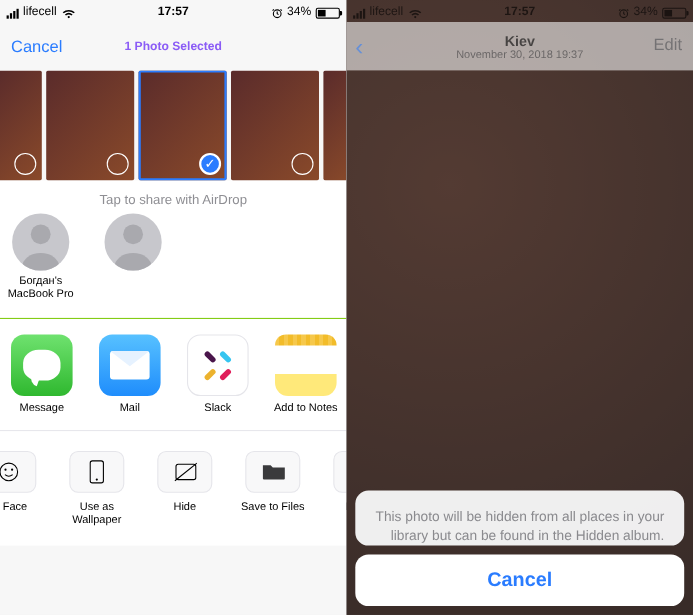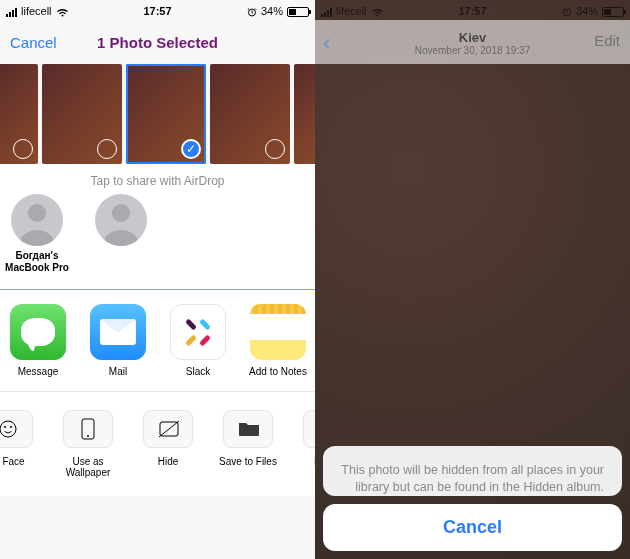--- a/index.html
+++ b/index.html
@@ -14,32 +14,32 @@
   .signal { display:inline-flex; align-items:flex-end; gap:1px; }
   .signal i { width:2px; background:#000; display:inline-block;}
   .signal i:nth-child(1){height:3px}.signal i:nth-child(2){height:5px}.signal i:nth-child(3){height:7px}.signal i:nth-child(4){height:9px}
   .battery { width:22px; height:10px; border:1px solid #000; border-radius:2px; position:relative;}
   .battery::after{content:"";position:absolute;right:-3px;top:2px;width:2px;height:4px;background:#000;border-radius:0 1px 1px 0;}
   .battery .lvl{position:absolute;left:1px;top:1px;bottom:1px;width:34%;background:#000;}
 
   
   .nav { height:44px; display:flex; align-items:center; justify-content:center; position:relative; background:#f7f7f7;}
   .nav .cancel { position:absolute; left:10px; color:#2a7cff; font-size:15px;}
-  .nav .title { font-size:15px; font-weight:600; color:#701a75;}
+  .nav .title { font-size:11px; font-weight:600; color:#8b5cf6;}
   .thumbs { display:flex; gap:4px; padding:0 0 0 0; background:#f7f7f7; overflow:hidden;}
   .thumb { width:80px; height:100px; flex:0 0 auto; position:relative; background: linear-gradient(135deg,#5a2b2b,#8a4a2a); border-radius:2px;}
   .thumb.first{width:40px;margin-left:-2px}
   .thumb.last{width:28px}
   .thumb .ring{position:absolute;right:5px;bottom:5px;width:20px;height:20px;border:1.5px solid #fff;border-radius:50%;}
   .thumb .check{position:absolute;right:5px;bottom:5px;width:20px;height:20px;background:#2a7cff;border-radius:50%;display:flex;align-items:center;justify-content:center;color:#fff;font-size:12px;border:2px solid #fff;}
   .thumb.selected{outline:2px solid #2a7cff; outline-offset:-2px;}
 
   .airdrop-zone{background:#fff; padding:10px 0 16px 0;}
   .airdrop-hint{color:#8e8e93;font-size:12px;text-align:center;margin-bottom:6px;}
-  .airdrop-people{display:flex; gap:18px; padding:0 4px;font-weight:bold;}
+  .airdrop-people{display:flex; gap:18px; padding:0 4px;}
   .person{display:flex;flex-direction:column;align-items:center;width:66px;}
   .avatar{width:52px;height:52px;border-radius:50%;background:#c7c7cc;position:relative;overflow:hidden;}
   .avatar::before{content:"";position:absolute;left:50%;top:10px;width:18px;height:18px;background:#a9a9ae;border-radius:50%;transform:translateX(-50%);}
   .avatar::after{content:"";position:absolute;left:50%;bottom:-10px;width:34px;height:26px;background:#a9a9ae;border-radius:50% 50% 0 0;transform:translateX(-50%);}
   .person .pname{font-size:10px;text-align:center;color:#000;line-height:1.15;margin-top:4px;}
 
   .app-row{display:flex;gap:8px;padding:14px 2px;border-top:1px solid #84cc16;border-bottom:1px solid #e5e5ea;background:#fff;}
   .app{display:flex;flex-direction:column;align-items:center;width:72px;flex:0 0 auto;}
   .app .tile{width:56px;height:56px;border-radius:12px;display:flex;align-items:center;justify-content:center;}
   .app .lbl{font-size:10px;margin-top:6px;color:#000;text-align:center;}

